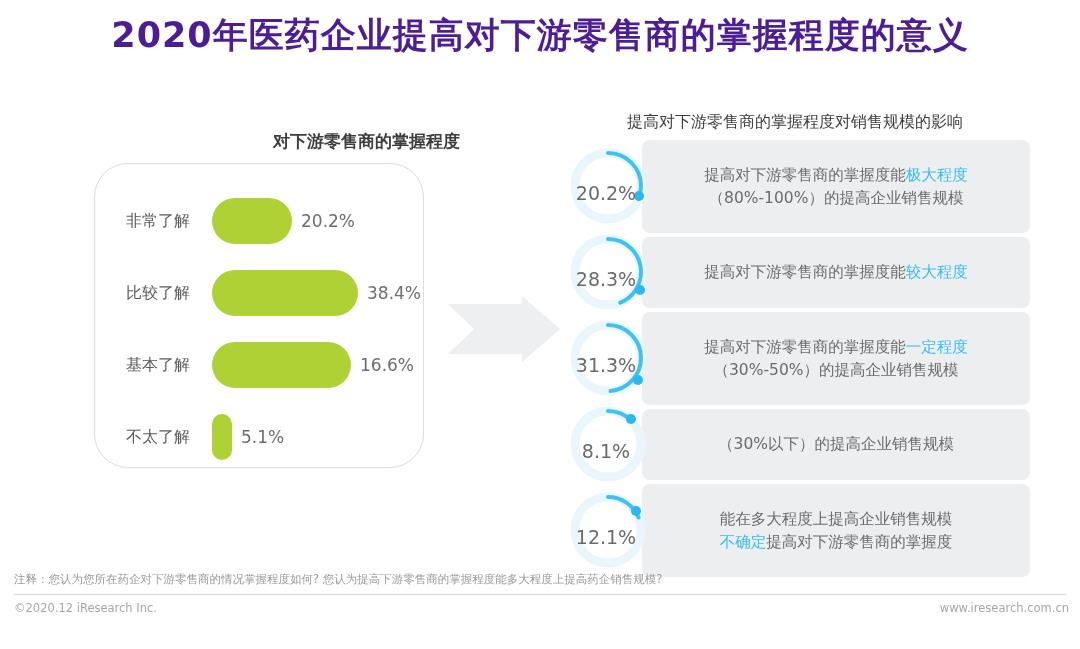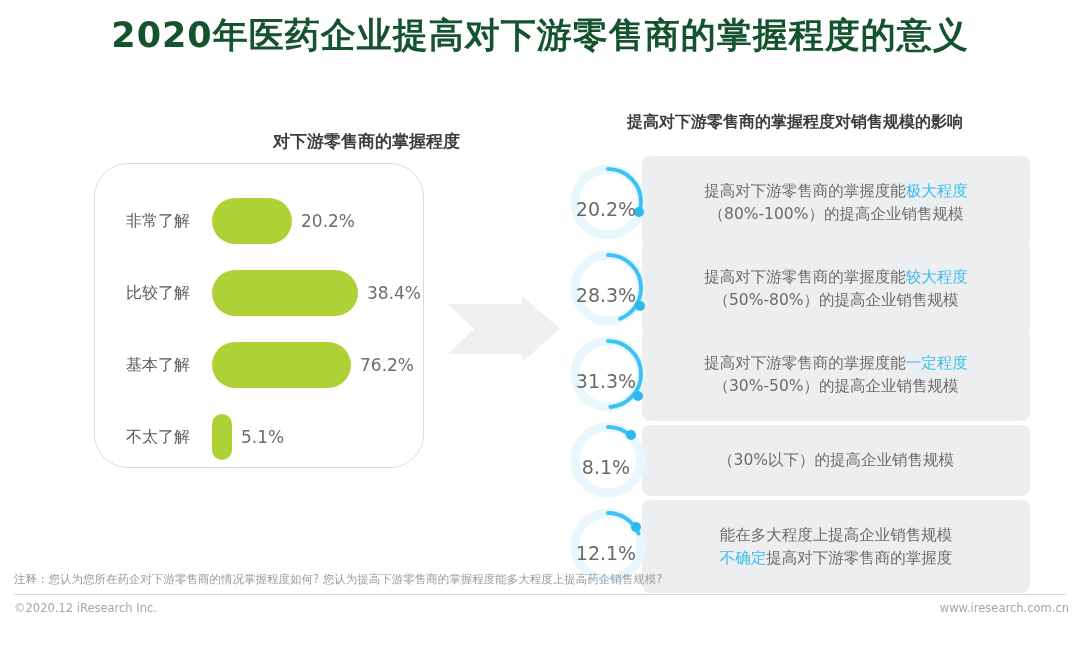--- a/index.html
+++ b/index.html
@@ -14,21 +14,21 @@
   }
   .slide{position:relative;width:1080px;height:649px;}
 
   
   .page-title{
     position:absolute;left:0;top:12px;width:1080px;
     text-align:center;
     font-size:35px;
     font-weight:bold;
     letter-spacing:1px;
-    color:#14532d;
+    color:#4c1d95;
     font-family:"DejaVu Sans","Liberation Sans",sans-serif;
     white-space:nowrap;
   }
 
   
   .left-panel{position:absolute;left:60px;top:130px;width:400px;height:360px;}
   .left-title{
     position:absolute;left:0;top:0;width:400px;text-align:right;
     font-size:17px;font-weight:bold;color:#3d3d3d;
     font-family:"DejaVu Sans","Liberation Sans",sans-serif;
@@ -57,23 +57,23 @@
     font-family:"DejaVu Sans","Liberation Sans",sans-serif;
   }
 
   
   .arrow{position:absolute;left:448px;top:296px;width:112px;height:66px;}
 
   
   .right-panel{position:absolute;left:560px;top:112px;width:470px;}
   .right-title{
     width:470px;text-align:center;
-    font-size:16px;font-weight:bold;color:#3d3d3d;
-    font-family:"DejaVu Sans","Liberation Sans",sans-serif;
-    margin-bottom:32px;
+    font-size:16px;font-weight:normal;color:#3d3d3d;
+    font-family:"DejaVu Sans","Liberation Sans",sans-serif;
+    margin-bottom:16px;
   }
   .stat-row{
     position:relative;height:75px;display:flex;align-items:center;margin-bottom:11px;
   }
   .ring-wrap{
     position:relative;flex:0 0 96px;width:96px;height:75px;
     display:flex;align-items:center;justify-content:center;
   }
   .ring-svg{position:absolute;left:8px;top:-3px;}
   .ring-pct{
@@ -130,21 +130,21 @@
         <div class="bar-track">
           <div class="bar" style="width:146px"></div>
           <div class="bar-value">38.4%</div>
         </div>
       </div>
 
       <div class="bar-row">
         <div class="bar-label">基本了解</div>
         <div class="bar-track">
           <div class="bar" style="width:139px"></div>
-          <div class="bar-value">76.2%</div>
+          <div class="bar-value">16.6%</div>
         </div>
       </div>
 
       <div class="bar-row">
         <div class="bar-label">不太了解</div>
         <div class="bar-track">
           <div class="bar" style="width:20px;border-radius:10px"></div>
           <div class="bar-value">5.1%</div>
         </div>
       </div>
@@ -180,21 +180,20 @@
       <div class="ring-wrap">
         <svg class="ring-svg" width="80" height="80" viewBox="0 0 80 80">
           <circle cx="40" cy="40" r="33" fill="none" stroke="#e9f7fd" stroke-width="9"></circle>
           <circle cx="40" cy="40" r="33" fill="none" stroke="#3fc2f2" stroke-width="4" stroke-linecap="round" stroke-dasharray="91 208" transform="rotate(-90 40 40)"></circle>
           <circle cx="72" cy="58" r="5" fill="#2cb8ef"></circle>
         </svg>
         <span class="ring-pct">28.3%</span>
       </div>
       <div class="stat-text">
         <div><span>提高对下游零售商的掌握度能</span><span class="hl">较大程度</span><span></span></div>
-        <div>（50%-80%）的提高企业销售规模</div>
       </div>
     </div>
 
     <div class="stat-row">
       <div class="ring-wrap">
         <svg class="ring-svg" width="80" height="80" viewBox="0 0 80 80">
           <circle cx="40" cy="40" r="33" fill="none" stroke="#e9f7fd" stroke-width="9"></circle>
           <circle cx="40" cy="40" r="33" fill="none" stroke="#3fc2f2" stroke-width="4" stroke-linecap="round" stroke-dasharray="101 208" transform="rotate(-90 40 40)"></circle>
           <circle cx="70" cy="62" r="5" fill="#2cb8ef"></circle>
         </svg>

